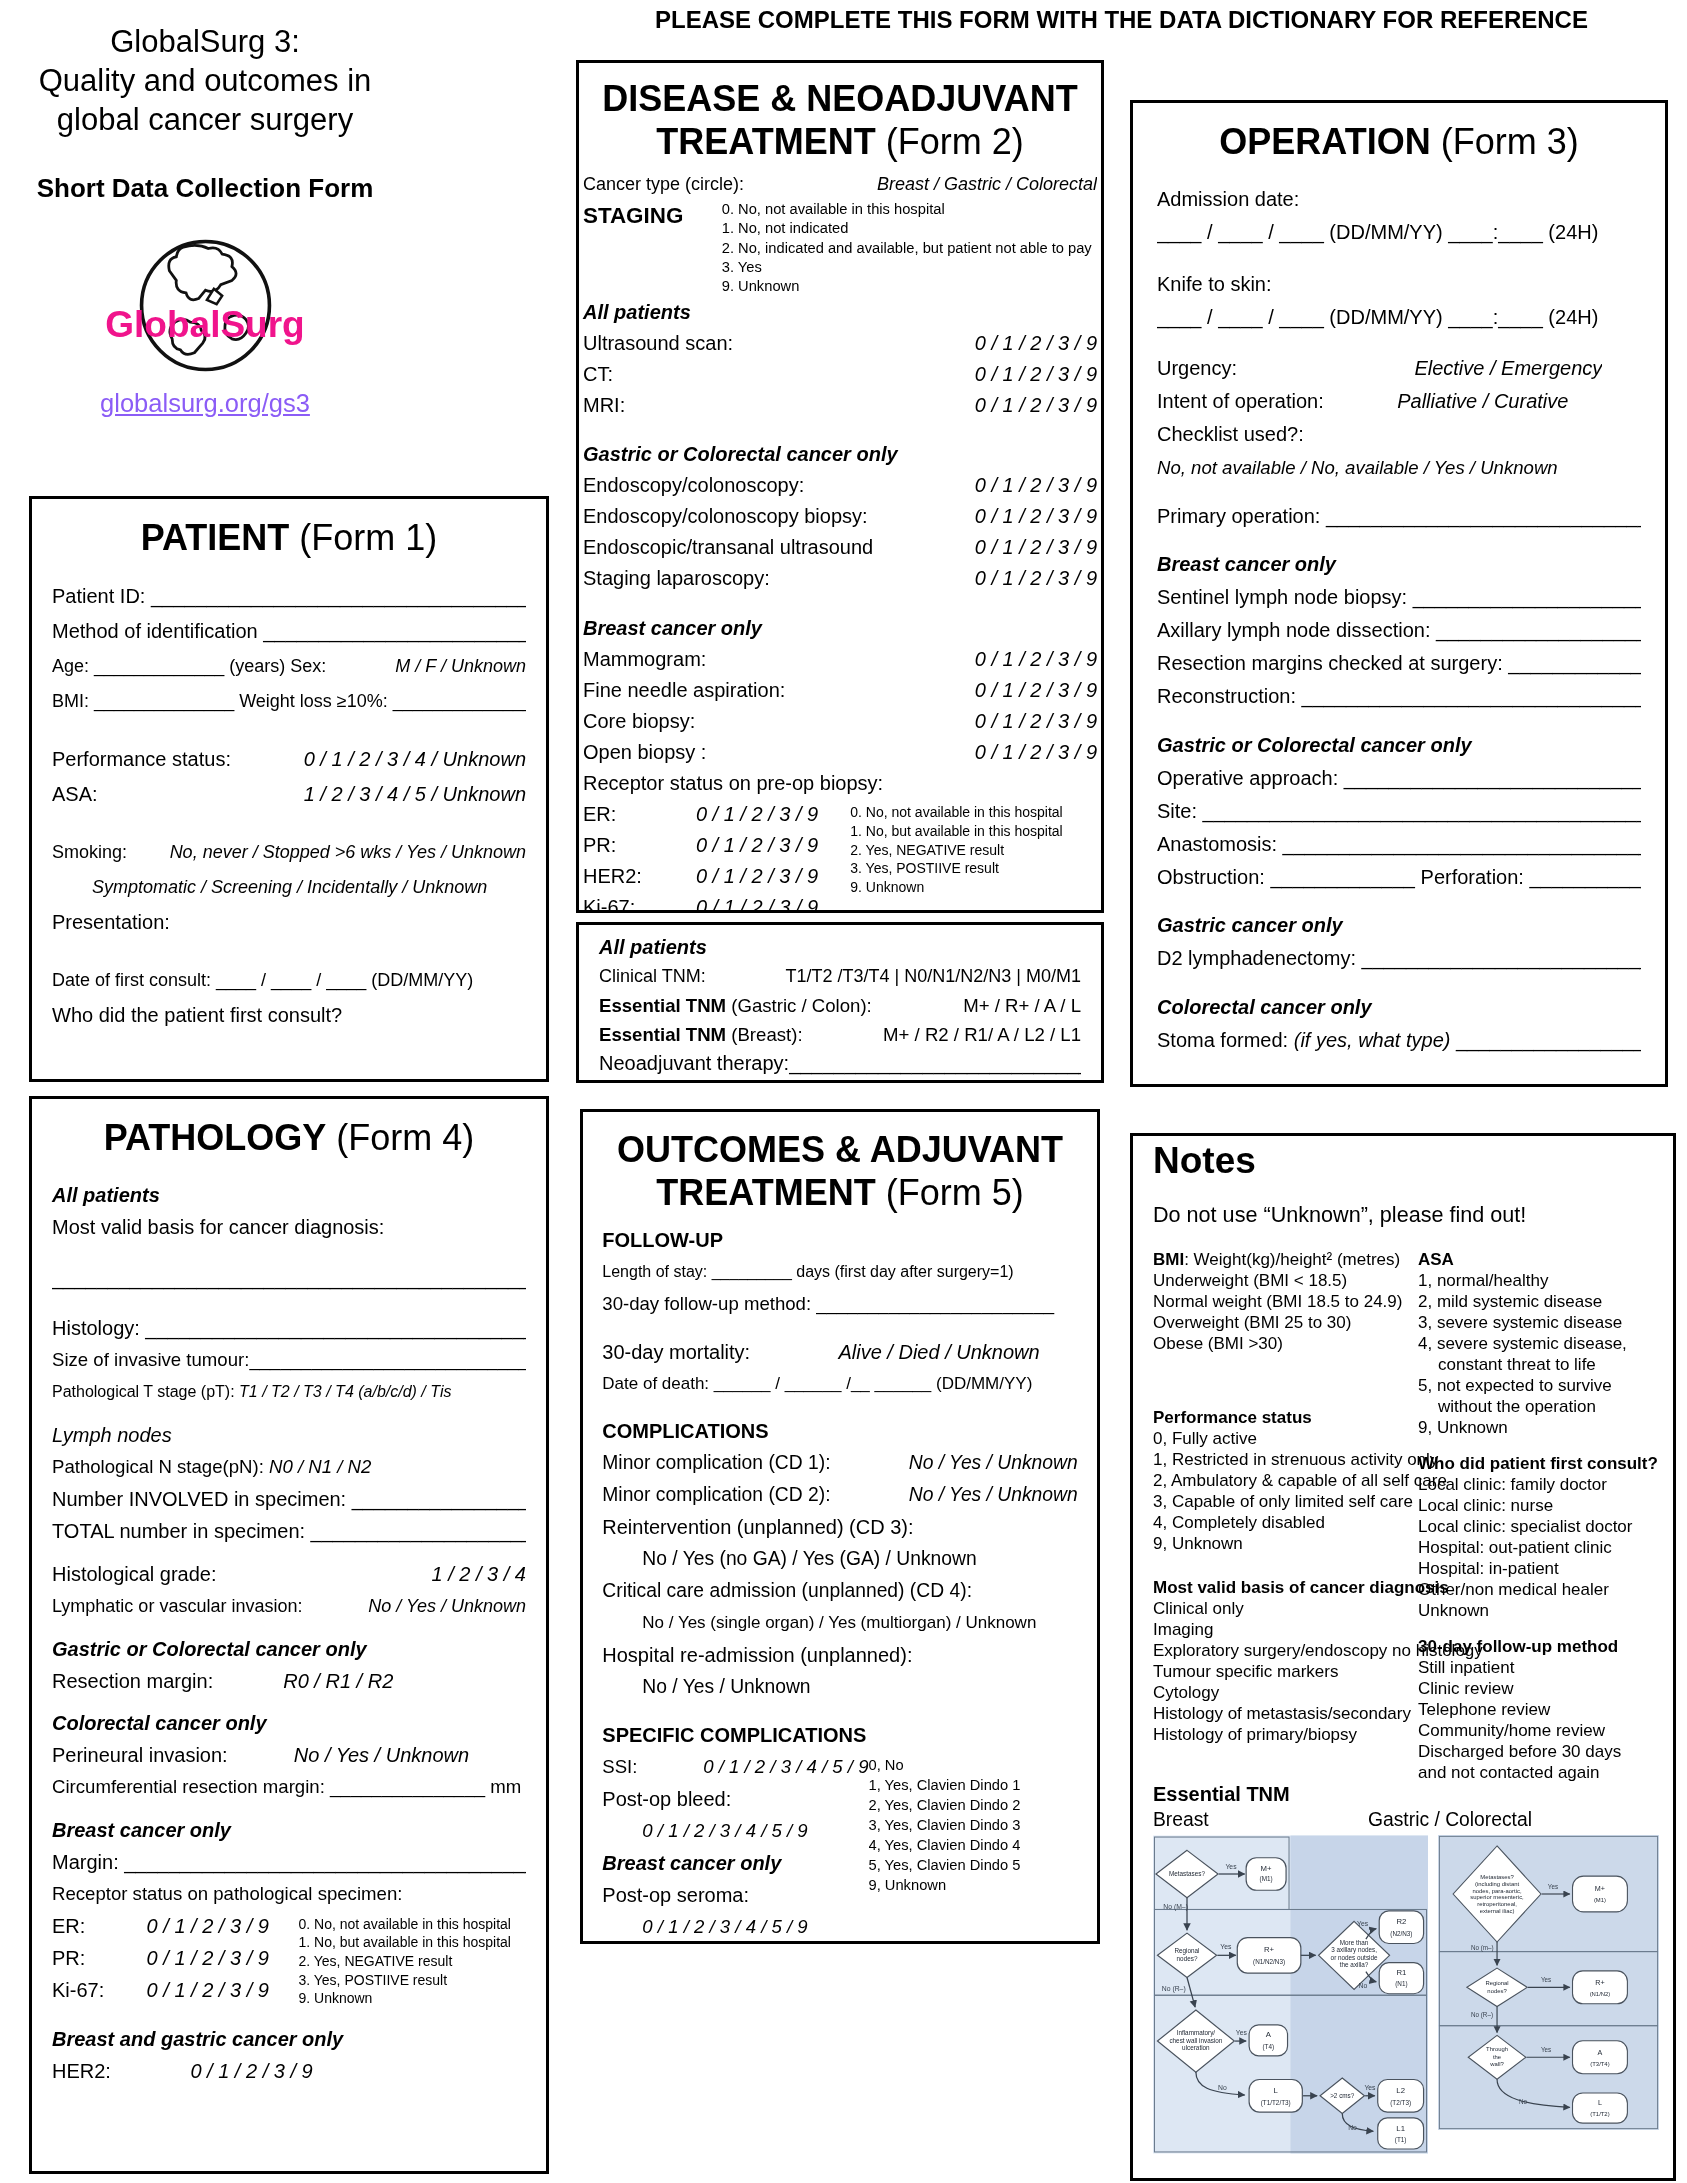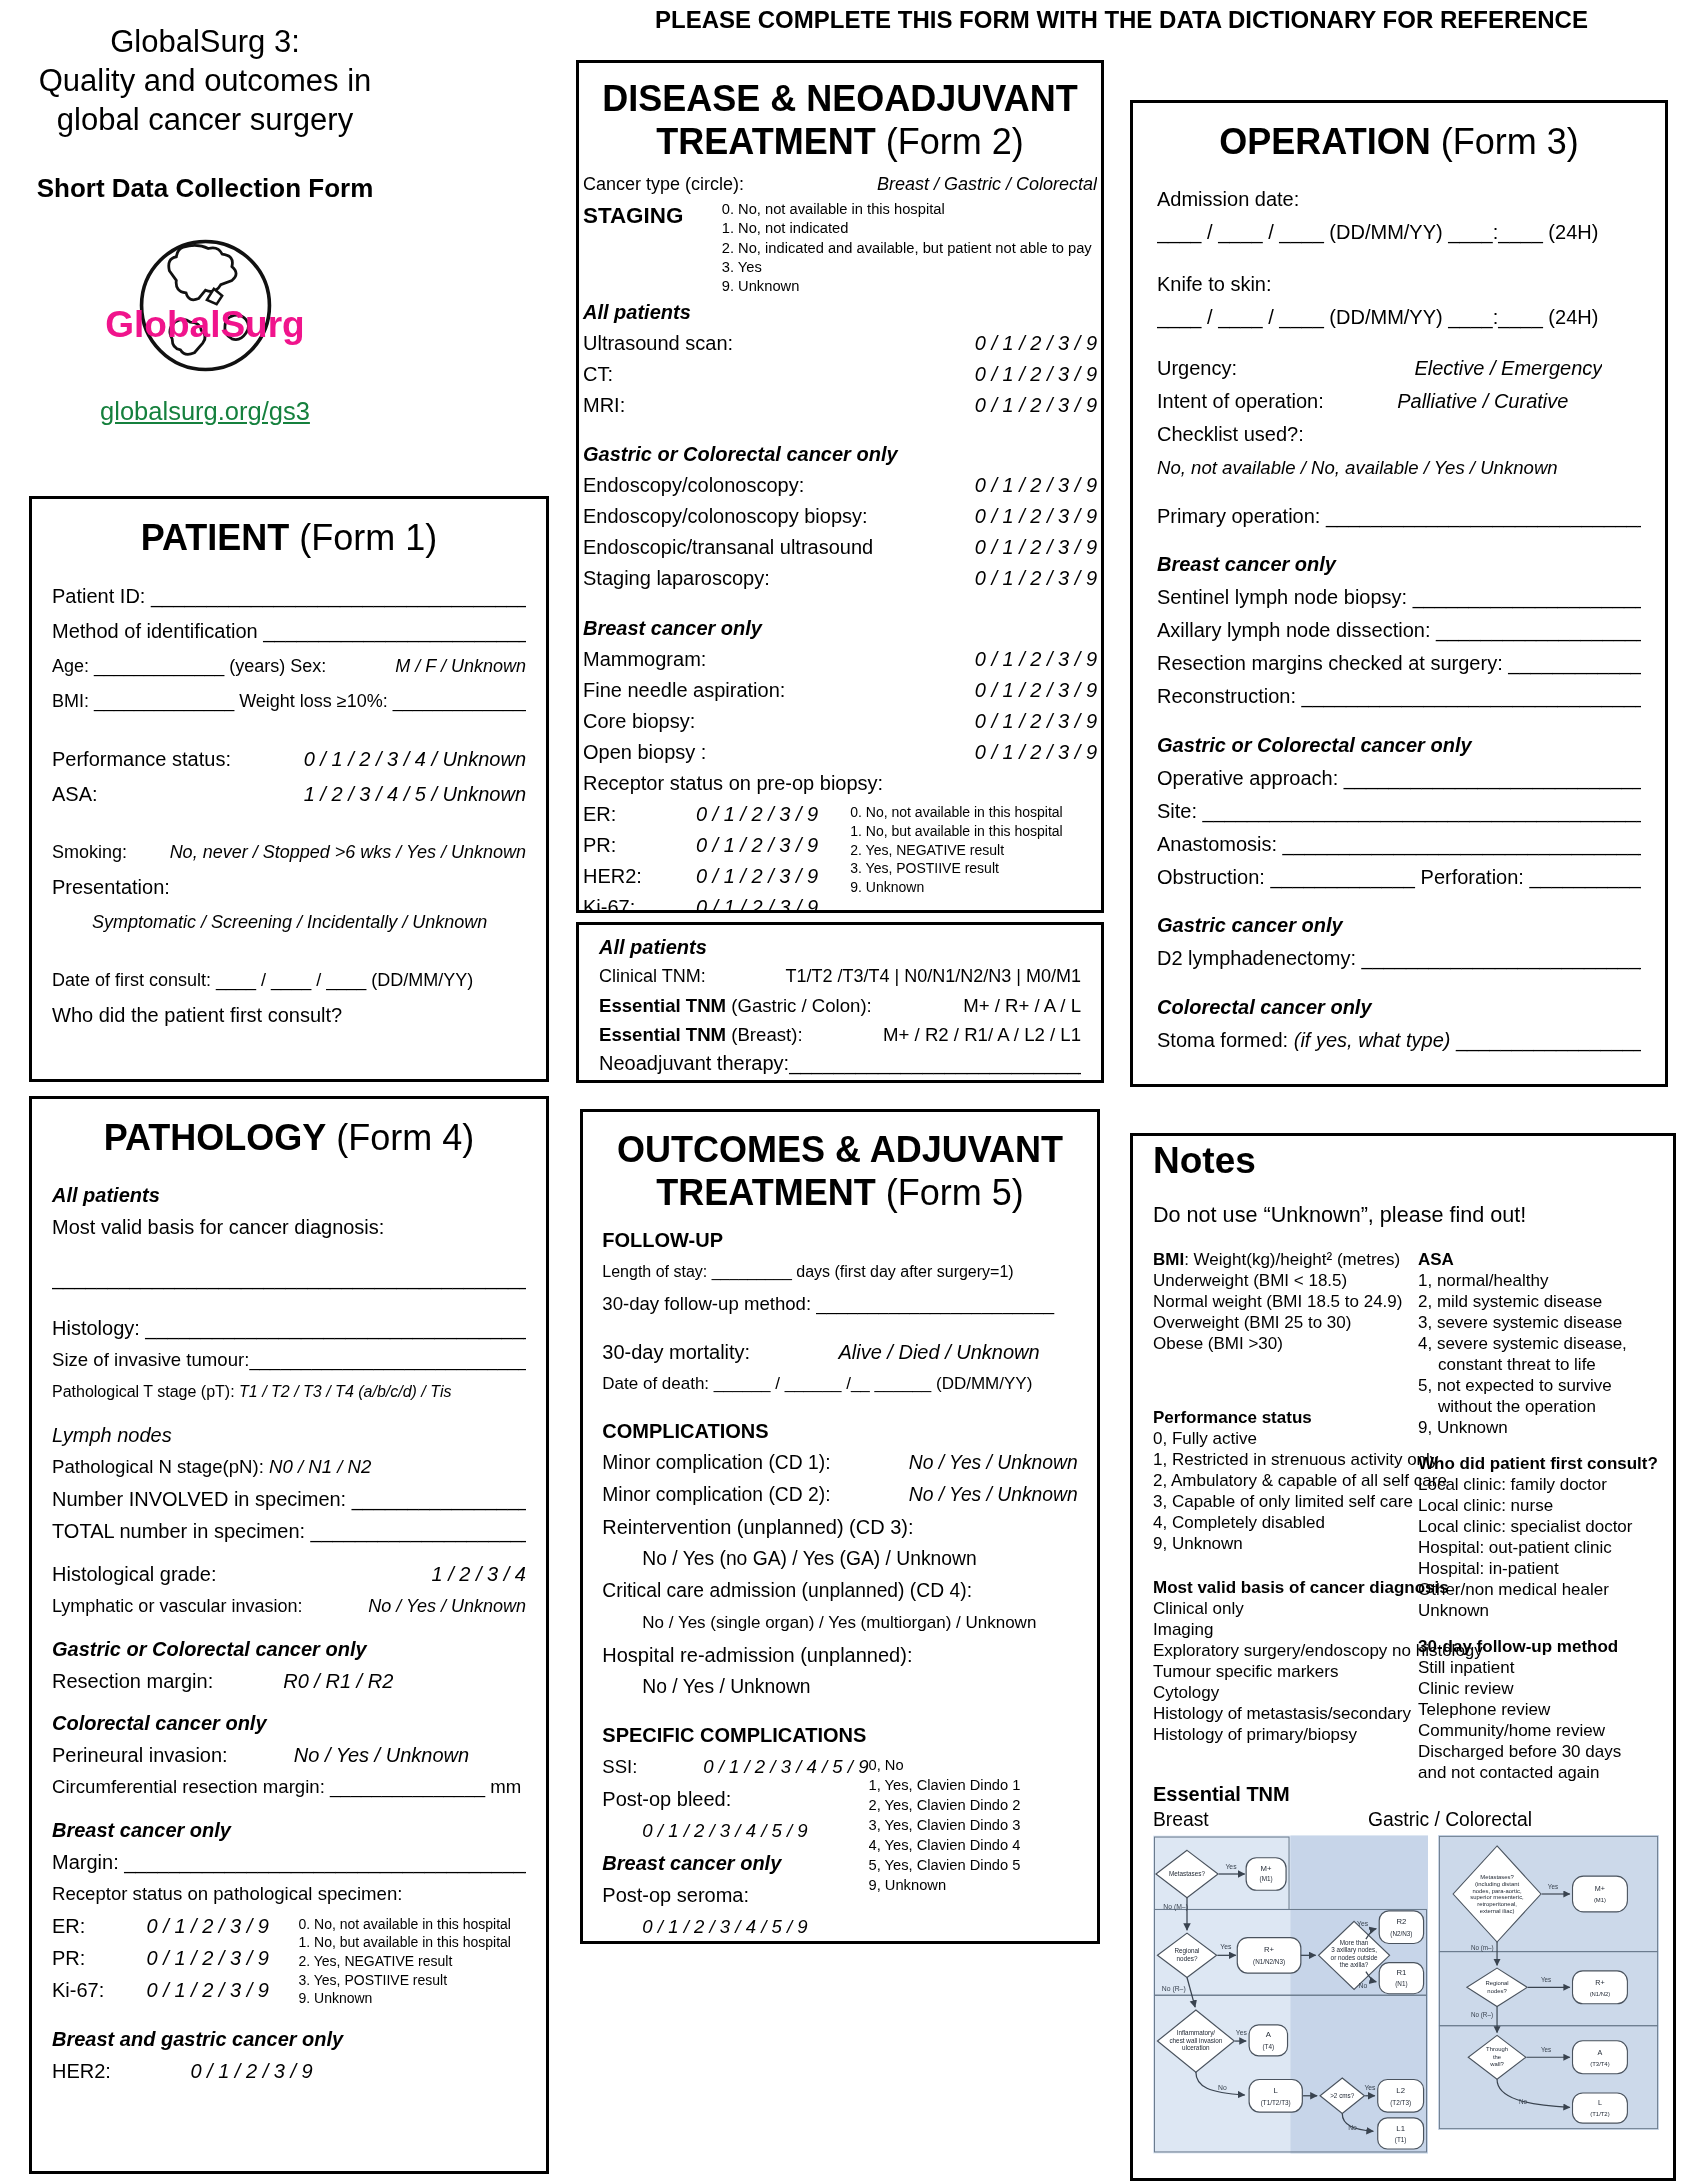--- a/index.html
+++ b/index.html
@@ -17,21 +17,21 @@
   
   .banner{position:absolute;left:588px;top:6.2px;width:1067px;text-align:center;
           font-size:24px;font-weight:bold;white-space:nowrap}
   
   .hblock{position:absolute;left:27px;top:21.6px;width:356px;text-align:center;}
   .hblock .t{font-size:31px;font-weight:normal;line-height:39px}
   .hblock .st{font-size:26px;font-weight:bold;margin-top:34px}
   .globewrap{position:relative;width:139px;height:139px;margin:32px auto 0 auto;}
   .logotext{position:absolute;left:50%;top:68px;transform:translateX(-50%);
             font-size:37px;font-weight:bold;color:#f0148c;letter-spacing:0px;white-space:nowrap}
-  .weblink{display:inline-block;margin-top:22px;font-size:25.5px;color:#15803d;text-decoration:underline;}
+  .weblink{display:inline-block;margin-top:14px;font-size:25.5px;color:#8b5cf6;text-decoration:underline;}
   
   .fbody{font-size:20px;line-height:35px;}
   .leg{font-size:14px;line-height:18.6px;white-space:nowrap;overflow:hidden}
   .staglbl{font-size:22.4px;font-weight:bold}
   .stagleg{font-size:14.7px;line-height:19.3px;}
   .twocol{display:flex;align-items:flex-start}
   .recrows{flex:0 0 52%}
   .recleg{flex:1;padding-top:4.6px}
   .indent{padding-left:40px}
   .notesbody{position:relative;width:100%;height:100%;font-size:17px;line-height:21px;}
@@ -90,22 +90,22 @@
       </div>
       <div class="row">
         <span>ASA:</span>
         <span class="op">1 / 2 / 3 / 4 / 5 / Unknown</span>
       </div>
       <div class="gap30"></div>
       <div class="row fs23">
         <span>Smoking:</span>
         <span class="op">No, never / Stopped &gt;6 wks / Yes / Unknown</span>
       </div>
+      <div class="line i indent fs23">Symptomatic / Screening / Incidentally / Unknown</div>
       <div class="line">Presentation:</div>
-      <div class="line i indent fs23">Symptomatic / Screening / Incidentally / Unknown</div>
       <div class="gap30"></div>
       <div class="line fs23">Date of first consult: ____ / ____ / ____ (DD/MM/YY)</div>
       <div class="line">Who did the patient first consult?</div>
       <div class="gap40"></div>
       <div class="line">___________________________________________________</div>
 
     </div>
   </div>
 
   <div class="box" style="left:576px;top:60px;width:528px;height:853px;padding:14px 4px;">

